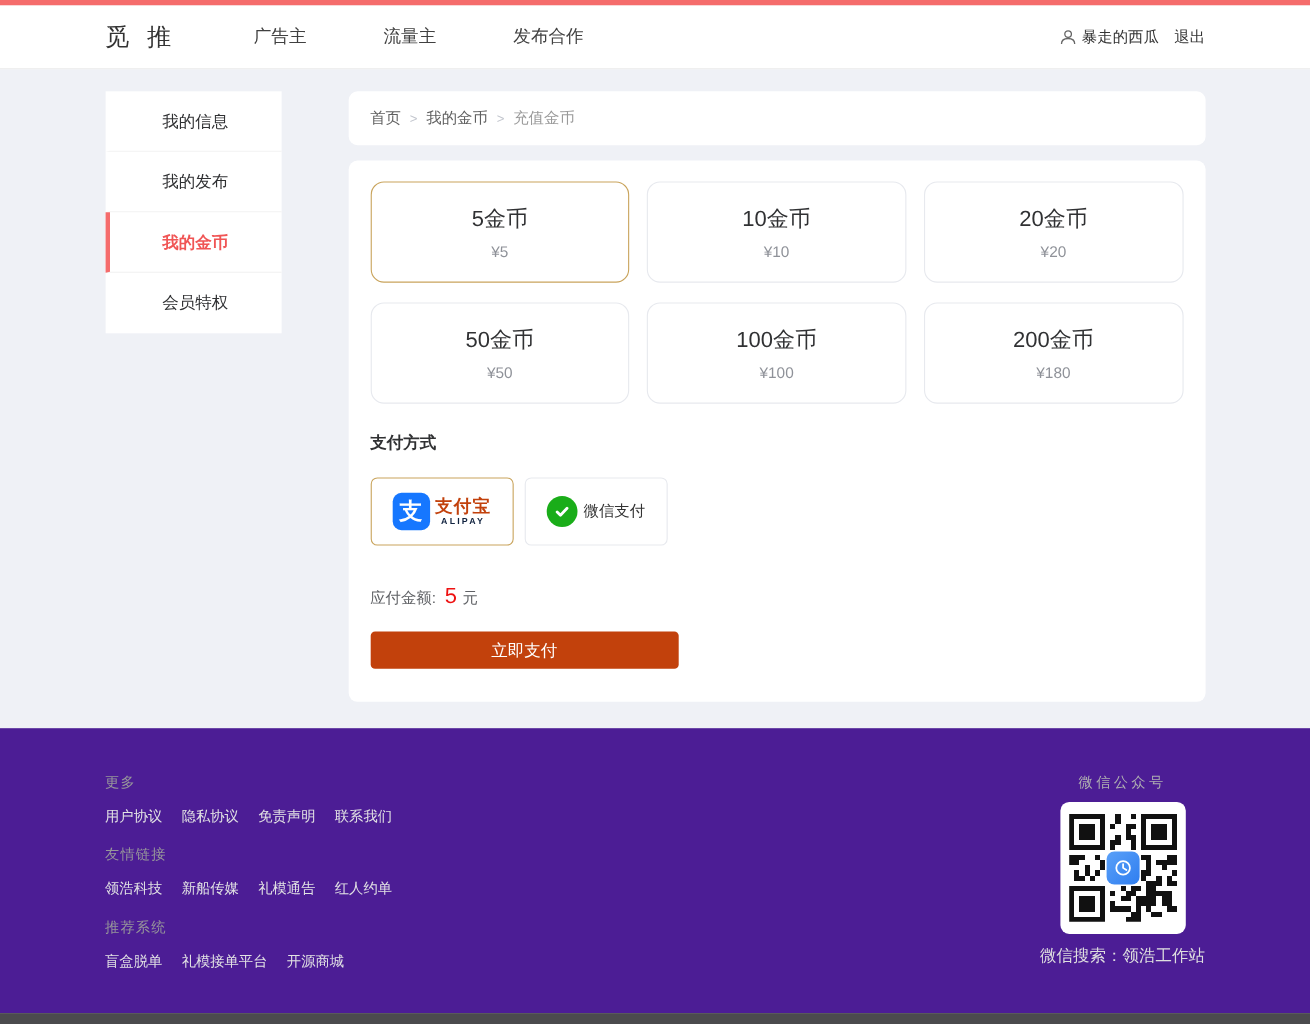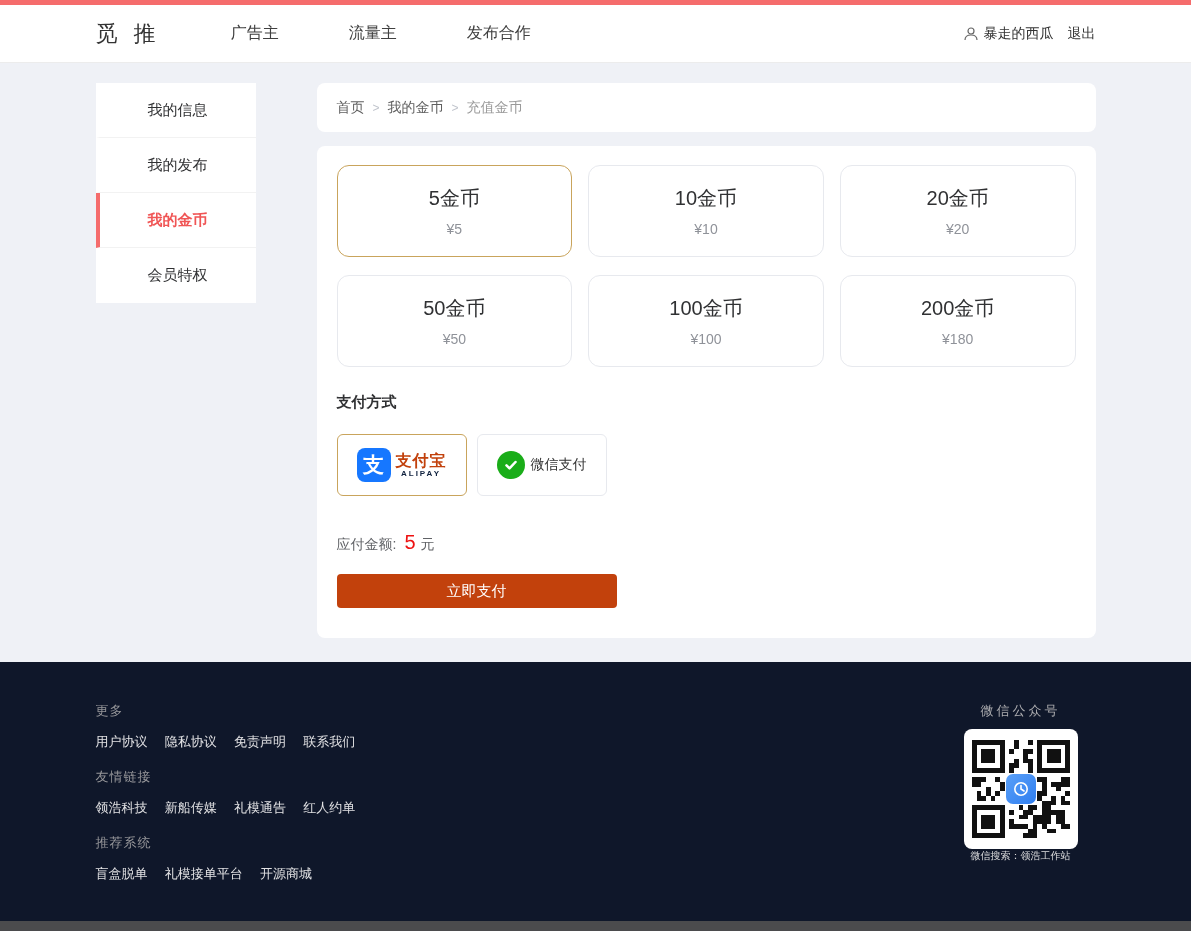--- a/index.html
+++ b/index.html
@@ -86,39 +86,39 @@
 
   .amount-row { margin-top: 35px; font-size: 14px; color: #606266; display: flex; align-items: baseline; }
   .amount-value { color: #ee1111; font-size: 20px; margin: 0 5px 0 8px; }
   .pay-button {
     margin-top: 20px; width: 280px; height: 34px; background: #c2410c; border: none;
     border-radius: 4px; color: #fff; font-size: 15px; cursor: pointer;
     display: flex; align-items: center; justify-content: center;
     font-family: inherit;
   }
 
-  footer.site-footer { height: 259px; background: #0f172a; font-family: Liberation Serif, serif; }
+  footer.site-footer { height: 259px; background: #4c1d95; }
   .footer-inner { display: flex; justify-content: space-between; padding-top: 40px; }
   .foot-group { margin-bottom: 17px; }
   .foot-title { font-size: 13px; color: #97979a; letter-spacing: 1px; margin-bottom: 13px; }
   .foot-links { font-size: 13px; }
   .foot-links a { color: #e2e2e4; text-decoration: none; margin-right: 14px; cursor: pointer; }
   .foot-right { width: 150px; display: flex; flex-direction: column; align-items: center; }
   .qr-title { font-size: 13px; color: #aeaeb1; letter-spacing: 3px; }
   .qr-box {
     margin-top: 9px; width: 114px; height: 120px; background: #fff; border-radius: 8px;
     display: flex; align-items: center; justify-content: center; position: relative;
   }
   .qr-box svg.qr { width: 98px; height: 98px; }
   .qr-logo {
     position: absolute; width: 30px; height: 30px; border-radius: 7px;
     background: linear-gradient(135deg, #5aa0f8, #2f7ef0);
     display: flex; align-items: center; justify-content: center;
   }
-  .qr-caption { font-size: 10px; color: #dededf; white-space: nowrap; }
+  .qr-caption { margin-top: 11px; font-size: 15px; color: #dededf; white-space: nowrap; }
   .footer-strip { height: 10px; background: #4b4b4d; }
 </style>
 </head>
 <body>
 
 <div class="top-accent"></div>
 
 <header class="site-header">
   <div class="container header-inner">
     <div class="header-left">

